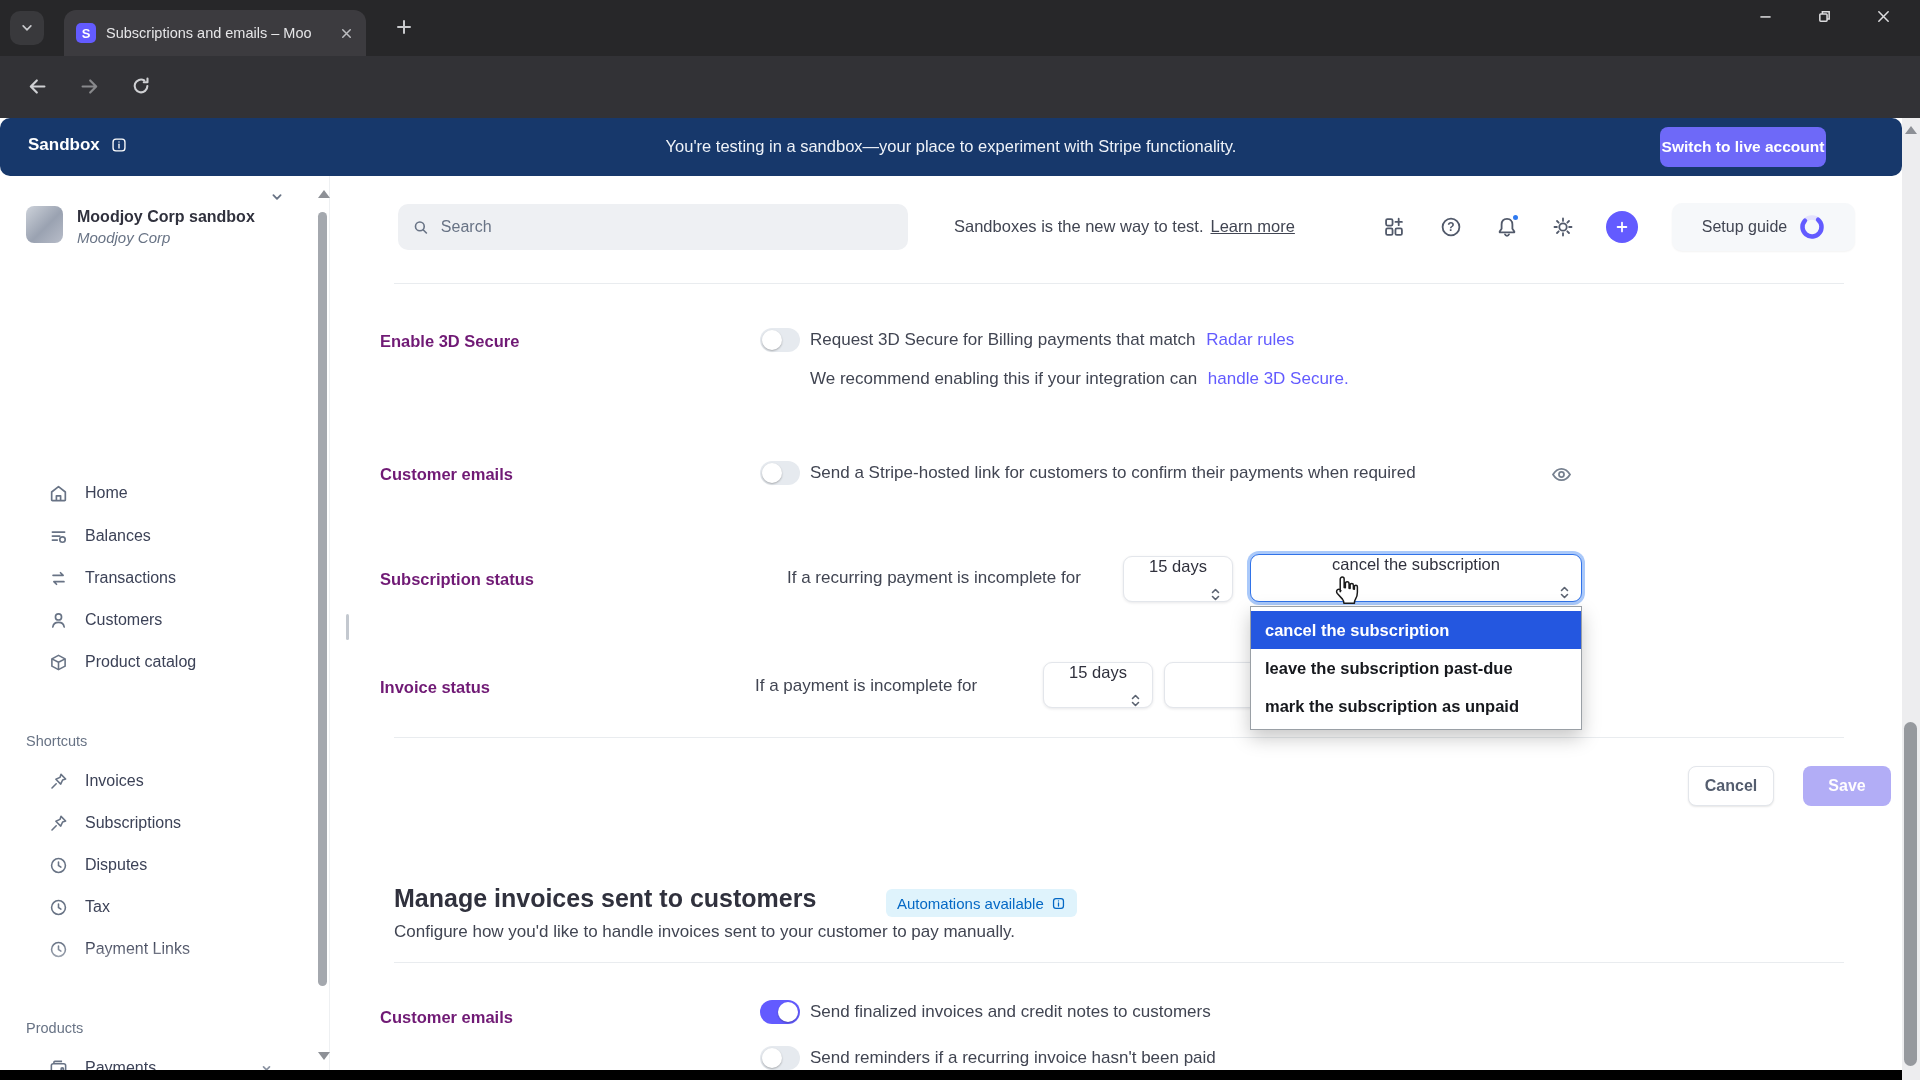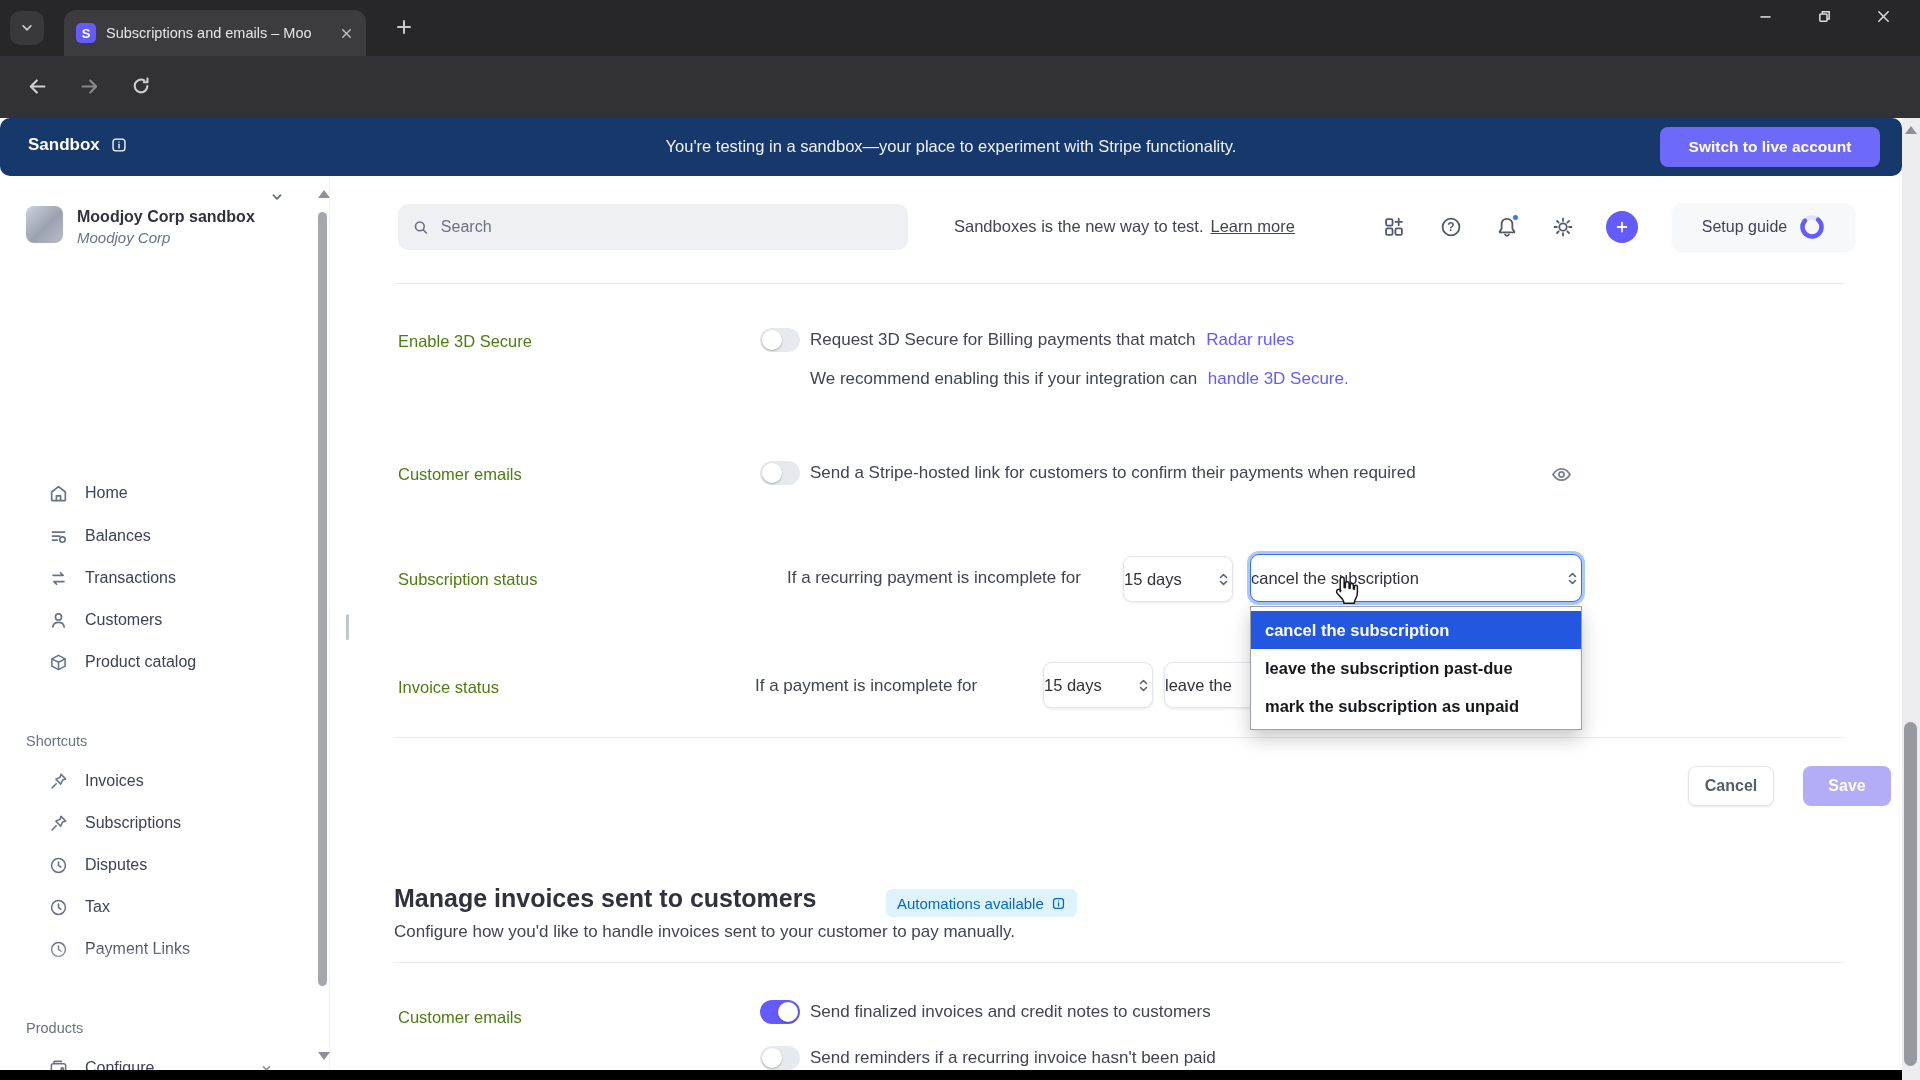--- a/index.html
+++ b/index.html
@@ -23,21 +23,21 @@
   .url-pill { position:absolute; left:178px; top:65px; width:1526px; height:46px; border-radius:23px; background:#242428; display:flex; align-items:center; padding:0 18px; gap:14px; color:#d8d9db; }
   .url-text { font-size:16px; color:#d8d9db; }
   .pill-right { margin-left:auto; display:flex; gap:20px; align-items:center; color:#cfd0d3; }
   .incognito-chip { position:absolute; left:1716px; top:64px; height:48px; border-radius:24px; background:#3f3f44; color:#e7e7e9; display:flex; align-items:center; gap:9px; padding:0 16px; font-size:15.5px; }
   .dots-ic { position:absolute; left:1884px; top:76px; color:#cfd0d3; }
 
   
   .banner { position:absolute; left:0; top:118px; width:1902px; height:58px; background:#17386b; color:#fff;border-radius:10px; }
   .banner-label { position:absolute; left:28px; top:17px; font-size:17px; font-weight:700; display:flex; align-items:center; gap:10px; }
   .banner-msg { position:absolute; left:420px; right:420px; top:19px; text-align:center; font-size:16.5px; color:#eef2f8; }
-  .banner-cta { position:absolute; left:1660px; top:9px; width:220px; height:40px; background:#6e69f8; border-radius:8px; color:#fff; font-weight:700; font-size:15.5px; display:flex; align-items:center; justify-content:center; }
+  .banner-cta { position:absolute; left:1660px; top:9px; width:166px; height:40px; background:#6e69f8; border-radius:8px; color:#fff; font-weight:700; font-size:15.5px; display:flex; align-items:center; justify-content:center; }
 
   
   .sidebar { position:absolute; left:0; top:176px; width:330px; height:894px; background:#fff; border-right:1px solid #eef0f2; }
   .account { position:absolute; left:26px; top:30px; display:flex; gap:14px; width:280px; }
   .avatar { width:37px; height:37px; border-radius:8px; background:linear-gradient(135deg,#cdd2da 0%,#9aa2b1 55%,#b8bdc9 100%); flex:none; }
   .acct-name { font-size:16px; font-weight:700; color:#30313d; line-height:21px; white-space:nowrap; }
   .acct-org { font-size:15px; color:#687385; line-height:21px;font-style:italic; }
   .acct-chev { position:absolute; left:268px; top:12px; color:#687385; }
   .side-item { position:absolute; left:0; width:318px; height:42px; display:flex; align-items:center; padding-left:48px; gap:16px; color:#3c4257; font-size:16px; cursor:default; }
   .side-item .ic { color:#687385; flex:none; }
@@ -55,28 +55,28 @@
   .search-box input::placeholder { color:#687385; }
   .promo { position:absolute; left:954px; top:217px; font-size:16.5px; color:#414552; }
   .promo a { color:#414552; text-decoration:underline; margin-left:7px; }
   .hicon { position:absolute; top:215px; color:#51596a; }
   .bell-dot { position:absolute; left:16px; top:-2px; width:9px; height:9px; border-radius:50%; background:#2f7af0; border:2px solid #fff; }
   .plus-circle { position:absolute; left:1606px; top:211px; width:32px; height:32px; border-radius:50%; background:#635bff; color:#fff; display:flex; align-items:center; justify-content:center; }
   .setup-pill { position:absolute; left:1672px; top:203px; width:183px; height:48px; border-radius:10px; background:#f6f8fa; box-shadow:0 1px 2px rgba(0,0,0,.05); display:flex; align-items:center; justify-content:center; gap:12px; font-size:16px; color:#414552; }
 
   
   .divider { position:absolute; height:1px; background:#e9ecef; left:394px; width:1450px; }
-  .row-label { position:absolute; left:398px; font-size:16.5px; font-weight:400; color:#4d7c0f; }
+  .row-label { position:absolute; left:380px; font-size:16.5px; font-weight:700; color:#701a75; }
   .desc { position:absolute; font-size:17px; color:#414552; }
   .desc .plink { color:#635bff; }
   .toggle { position:absolute; width:40px; height:24px; border-radius:12px; background:#e6eaef; }
   .toggle .knob { position:absolute; left:2px; top:2px; width:20px; height:20px; border-radius:50%; background:#fff; box-shadow:0 1px 2px rgba(0,0,0,.28); }
   .toggle.on { background:#635bff; }
   .toggle.on .knob { left:18px; }
-  .sel { position:absolute; height:46px; background:#fff; border:1px solid #e3e6eb; border-radius:9px; box-shadow:0 1px 3px rgba(15,23,42,.1); display:flex; align-items:center; padding:0 0; font-size:16.5px; font-weight:500; color:#30313d; gap:10px; }
+  .sel { position:absolute; height:46px; background:#fff; border:1px solid #e3e6eb; border-radius:9px; box-shadow:0 1px 3px rgba(15,23,42,.1); display:flex; align-items:center; padding:0 8px; font-size:16.5px; font-weight:500; color:#30313d; gap:10px;flex-direction:column; }
   .sel .updown { margin-left:auto; color:#5b6371; flex:none; }
   .sel.focused { border:1px solid #3273e8; box-shadow:0 0 0 3px rgba(101,157,245,.55); }
   .dropdown { position:absolute; left:1250px; top:606px; width:332px; background:#fff; border:1px solid #9aa0a6; box-shadow:0 8px 18px rgba(0,0,0,.22); padding:4px 0; z-index:50; }
   .dd-opt { height:38px; display:flex; align-items:center; padding:0 14px; font-size:16.5px; font-weight:600; color:#16181d; }
   .dd-opt.selected { background:#2457e0; color:#fff; }
   .btn { position:absolute; height:40px; border-radius:8px; display:flex; align-items:center; justify-content:center; font-size:16px; font-weight:600; }
   .btn-cancel { left:1688px; top:766px; width:86px; background:#fff; border:1px solid #e3e6eb; box-shadow:0 1px 2px rgba(0,0,0,.1); color:#545d6e; }
   .btn-save { left:1786px; top:766px; width:88px; background:#b2adf6; color:#fffdfe;margin-left:17px; }
   .h2 { position:absolute; left:394px; top:884px; font-size:25px; font-weight:700; color:#30313d; }
   .badge { position:absolute; left:886px; top:889px; height:28px; border-radius:6px; background:#dff3fc; color:#0468c5; font-size:15px; font-weight:500; display:flex; align-items:center; gap:7px; padding:0 11px; }
@@ -270,21 +270,21 @@
   </div>
 
   <div class="side-head" style="top:844px">Products</div>
 
   <div class="side-item" style="top:871px">
     <svg class="ic" width="21" height="21" viewBox="0 0 20 20" fill="none" stroke="currentColor" stroke-width="1.5" stroke-linejoin="round">
         <rect x="3.2" y="5.4" width="13.6" height="10" rx="1.8"></rect>
         <path d="M5.6 5.4V4.2a1 1 0 0 1 1-1h6.8"></path>
         <circle cx="13.6" cy="10.6" r="1.2"></circle>
       </svg>
-    <span>Configure</span>
+    <span>Payments</span>
     <svg class="side-chev" width="17" height="17" viewBox="0 0 20 20" fill="none" stroke="currentColor" stroke-width="2" stroke-linecap="round" stroke-linejoin="round">
         <path d="M6.5 8l3.5 3.5L13.5 8"></path>
       </svg>
   </div>
 
   <div class="side-fade"></div>
 
 </div>
 
 <div class="abs tri-up" style="left:318px; top:190px;"></div>

